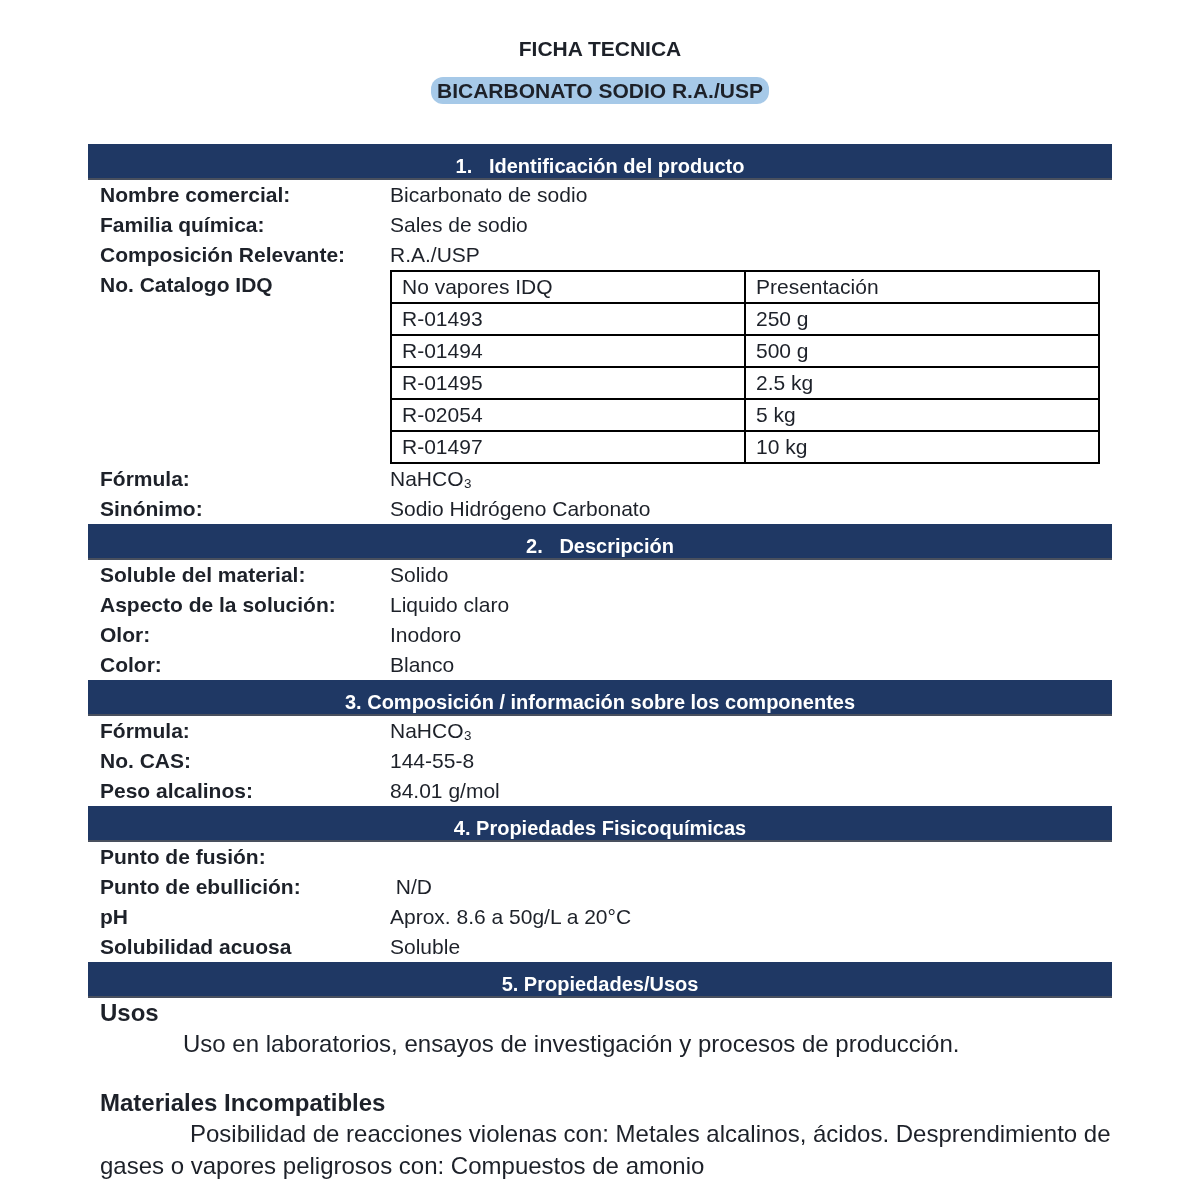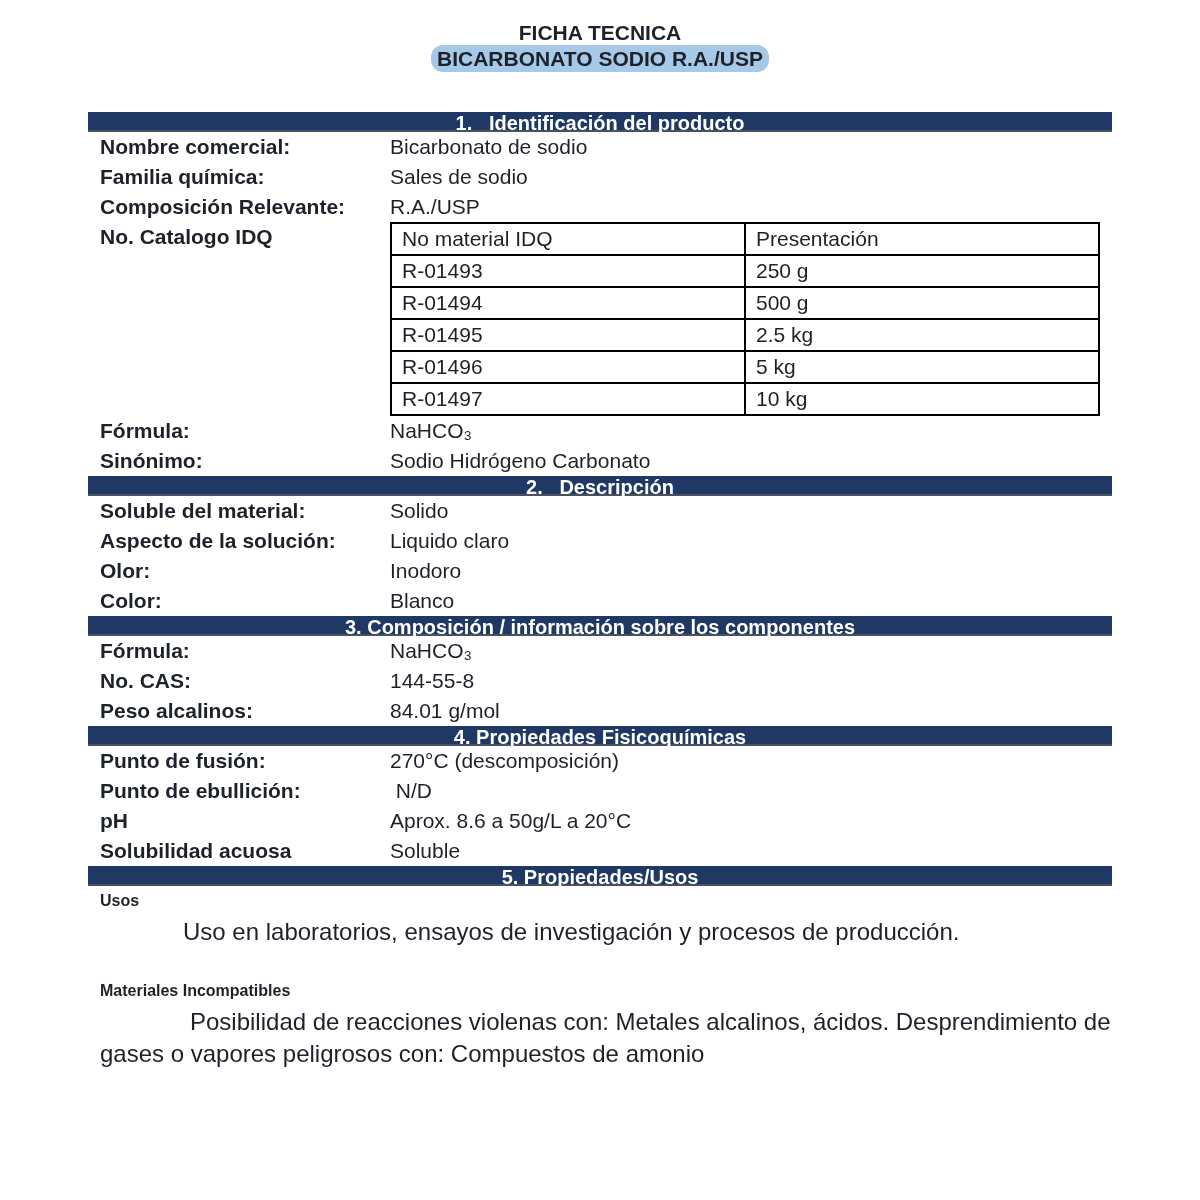--- a/index.html
+++ b/index.html
@@ -17,40 +17,40 @@
     padding-top: 20px;
     background: #ffffff;
   }
   
   .doc-title {
     text-align: center;
     font-weight: bold;
     font-size: 21px;
     line-height: 25px;
   }
-  .doc-title .line { display: block; }
+  .doc-title .line { display: block; margin-top: 16px; }
   .highlighted {
     display: inline-block;
     background: #A6C9E8;
     padding: 1px 6px;
     border-radius: 12px;
   }
   
   .content {
     margin-left: 88px;
     width: 1024px;
   }
   
   .section-bar {
     margin-top: 0;
-    height: 20px;
+    height: 36px;
     background: #1F3864;
     border-bottom: 2px solid #49505e;
     display: flex;
-    align-items: flex-start;
+    align-items: flex-end;
     justify-content: center;
   }
   .section-bar span {
     color: #ffffff;
     font-weight: bold;
     font-size: 20px;
     white-space: pre;
   }
   .bar-1 { margin-top: 40px; }
   
@@ -77,21 +77,21 @@
     font-size: 21px;
     font-weight: normal;
     text-align: left;
     line-height: 26px;
     padding: 2px 10px;
     width: 50%;
   }
   
   .sub-heading {
     font-weight: bold;
-    font-size: 16px;
+    font-size: 24px;
     line-height: 30px;
     padding-left: 12px;
   }
   .para {
     font-size: 24px;
     line-height: 32px;
     padding-left: 12px;
   }
   .para.indent-only { padding-left: 95px; }
   .para.first-indent { text-indent: 90px; }
@@ -124,39 +124,39 @@
     <div class="frow">
       <span class="flabel">Composición Relevante:</span>
       <span class="fvalue">R.A./USP</span>
     </div>
 
     <div class="frow">
       <span class="flabel">No. Catalogo IDQ</span>
       <table class="catalog-table">
         <thead>
           <tr>
-            <th>No material IDQ</th>
+            <th>No vapores IDQ</th>
             <th>Presentación</th>
           </tr>
         </thead>
         <tbody>
           <tr>
             <td>R-01493</td>
             <td>250 g</td>
           </tr>
           <tr>
             <td>R-01494</td>
             <td>500 g</td>
           </tr>
           <tr>
             <td>R-01495</td>
             <td>2.5 kg</td>
           </tr>
           <tr>
-            <td>R-01496</td>
+            <td>R-02054</td>
             <td>5 kg</td>
           </tr>
           <tr>
             <td>R-01497</td>
             <td>10 kg</td>
           </tr>
         </tbody>
       </table>
     </div>
 
@@ -203,21 +203,20 @@
     <div class="frow">
       <span class="flabel">Peso alcalinos:</span>
       <span class="fvalue">84.01 g/mol</span>
     </div>
 
     <div class="section-bar">
       <span>4. Propiedades Fisicoquímicas</span>
     </div>
     <div class="frow">
       <span class="flabel">Punto de fusión:</span>
-      <span class="fvalue">270°C (descomposición)</span>
     </div>
     <div class="frow">
       <span class="flabel">Punto de ebullición:</span>
       <span class="fvalue"> N/D</span>
     </div>
     <div class="frow">
       <span class="flabel">pH</span>
       <span class="fvalue">Aprox. 8.6 a 50g/L a 20°C</span>
     </div>
     <div class="frow">

